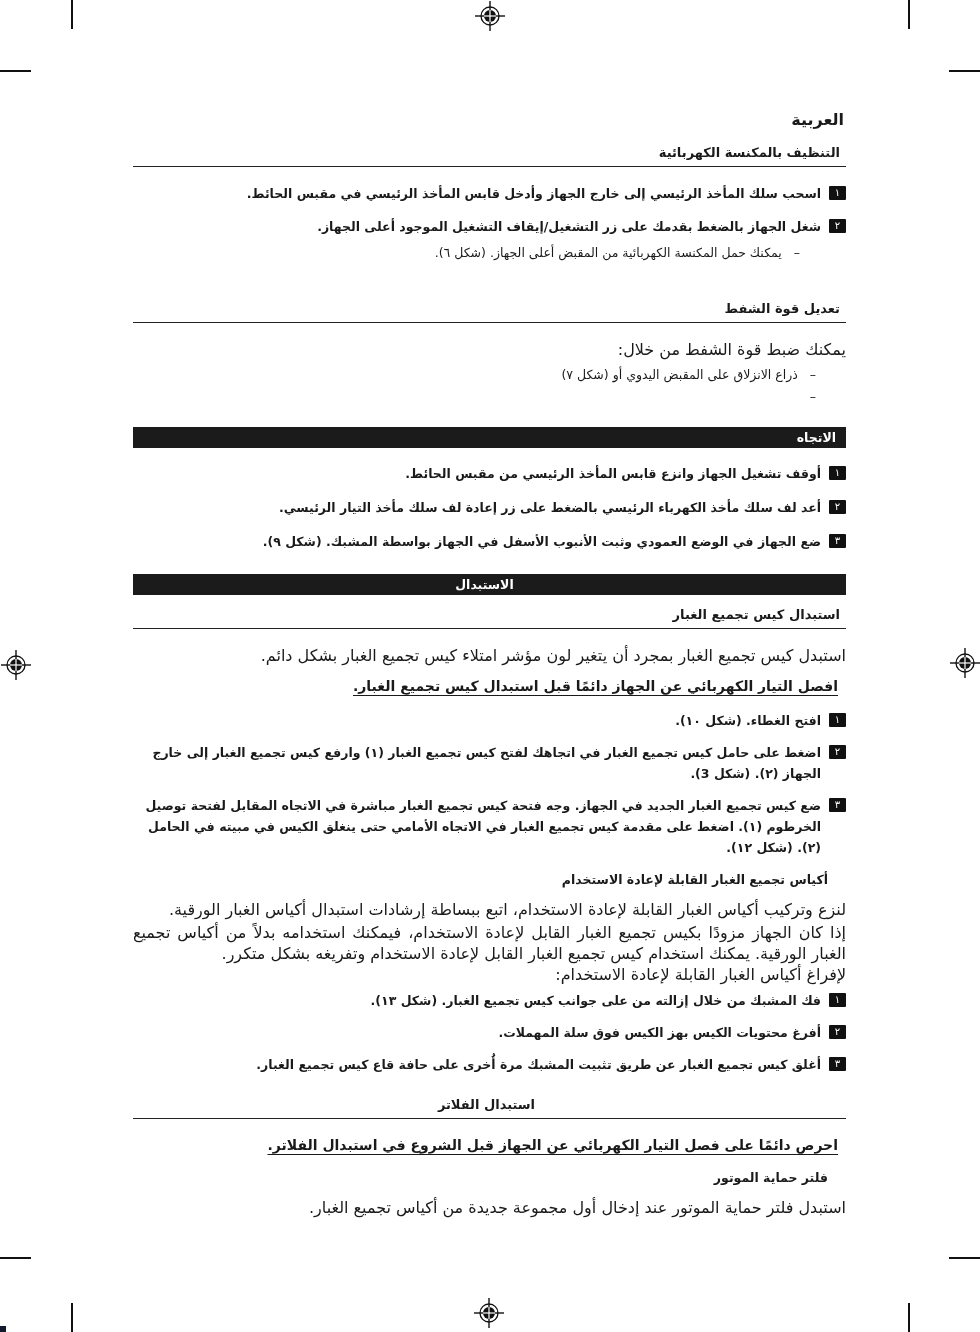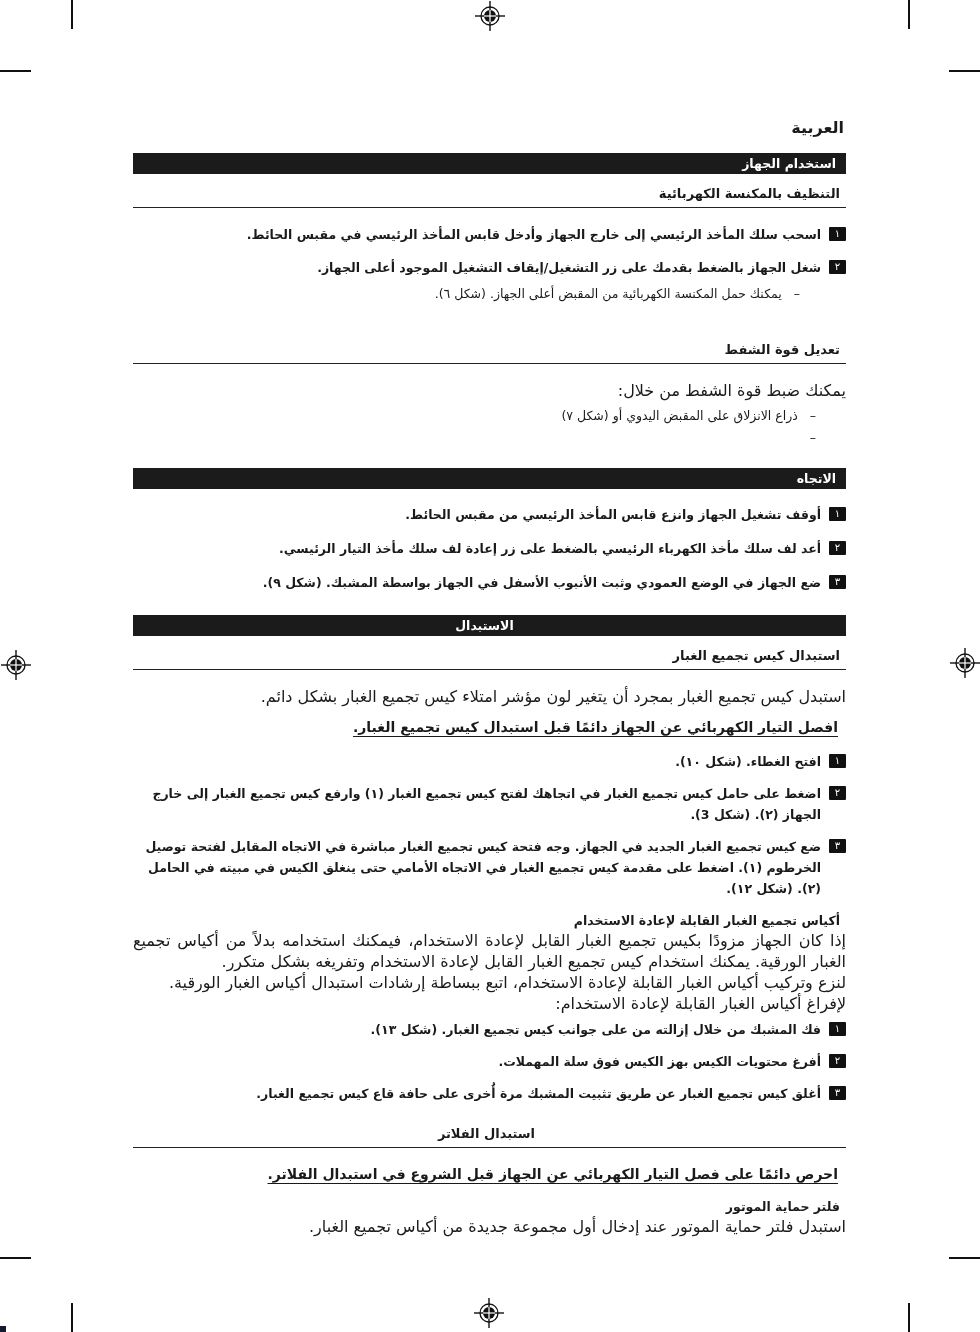--- a/index.html
+++ b/index.html
@@ -10,21 +10,21 @@
   }
   
   .crop{position:absolute;background:#111;}
   .crop.v{width:1.5px;height:29px;}
   .crop.h{height:1.5px;width:31px;}
   .corner-mark{position:absolute;left:0;bottom:0;width:6px;height:6px;background:#141a2e;}
   
   .reg{position:absolute;width:30px;height:30px;}
   
   .content{
-    position:absolute;left:133px;top:118px;width:713px;
+    position:absolute;left:133px;top:110px;width:713px;
     direction:rtl;text-align:right;
   }
   .lang-title{
     font-size:16px;font-weight:bold;margin:0 2px 16px 0;
   }
   .section-bar{
     background:#1b1b1b;color:#ffffff;height:21px;line-height:21px;
     font-size:12.5px;font-weight:bold;padding-right:10px;
   }
   .sub-title{
@@ -41,21 +41,21 @@
     font-size:12.5px;font-weight:bold;line-height:21px;margin-top:-1px;
   }
   .dash-row{display:flex;align-items:flex-start;font-size:12.5px;line-height:20px;}
   .dash-row .dash{flex:0 0 auto;margin-left:12px;}
   .body-text{font-size:16px;line-height:21px;margin:0;}
   .warning{
     font-size:14px;font-weight:bold;line-height:21px;
     text-decoration:underline;text-underline-offset:4px;
     text-decoration-thickness:1.3px;margin:8px;
   }
-  .minor-title{font-size:12.5px;font-weight:bold;margin:0;padding-right:6px;}
+  .minor-title{font-size:12.5px;font-weight:bold;margin:12px;padding-right:6px;}
   .justified{text-align:justify;}
   .mt26{margin-top:38px;} .mt22{margin-top:22px;text-align:center;} .mt20{margin-top:20px;}
   .mt17{margin-top:17px;} .mt16{margin-top:16px;} .mt14{margin-top:14px;}
   .mt12{margin-top:12px;} .mt10{margin-top:10px;} .mt6{margin-top:6px;}
   .mt5{margin-top:5px;} .mt2{margin-top:2px;} .mt0{margin-top:0;}
   .indent-note{margin-right:46px;}
   .indent-opt{margin-right:30px;}
 </style>
 </head>
 <body>
@@ -100,21 +100,20 @@
   <circle cx="15" cy="15" r="6" fill="#111"></circle>
   <line x1="15" y1="9" x2="15" y2="21" stroke="#fff" stroke-width="1.2"></line>
   <line x1="9" y1="15" x2="21" y2="15" stroke="#fff" stroke-width="1.2"></line>
   <circle cx="15" cy="15" r="9" fill="none" stroke="#111" stroke-width="1.3"></circle>
 </svg>
 
 <div class="content">
 
   <h1 class="lang-title">العربية</h1>
 
-  <div class="section-bar">استخدام الجهاز</div>
 
   <div class="sub-title mt12">التنظيف بالمكنسة الكهربائية</div>
 
   <div class="step mt17">
     <span class="badge">١</span>
     <span class="step-text">اسحب سلك المأخذ الرئيسي إلى خارج الجهاز وأدخل قابس المأخذ الرئيسي في مقبس الحائط.</span>
   </div>
   <div class="step">
     <span class="badge">٢</span>
     <span class="step-text">شغل الجهاز بالضغط بقدمك على زر التشغيل/إيقاف التشغيل الموجود أعلى الجهاز.</span>
@@ -164,22 +163,22 @@
   <div class="step mt12">
     <span class="badge">٢</span>
     <span class="step-text">اضغط على حامل كيس تجميع الغبار في اتجاهك لفتح كيس تجميع الغبار (١) وارفع كيس تجميع الغبار إلى خارج الجهاز (٢). (شكل 3).</span>
   </div>
   <div class="step mt12">
     <span class="badge">٣</span>
     <span class="step-text">ضع كيس تجميع الغبار الجديد في الجهاز. وجه فتحة كيس تجميع الغبار مباشرة في الاتجاه المقابل لفتحة توصيل الخرطوم (١). اضغط على مقدمة كيس تجميع الغبار في الاتجاه الأمامي حتى ينغلق الكيس في مبيته في الحامل (٢). (شكل ١٢).</span>
   </div>
 
   <h4 class="minor-title mt14">أكياس تجميع الغبار القابلة لإعادة الاستخدام</h4>
+  <p class="body-text mt0">لنزع وتركيب أكياس الغبار القابلة لإعادة الاستخدام، اتبع ببساطة إرشادات استبدال أكياس الغبار الورقية.</p>
   <p class="body-text justified mt2">إذا كان الجهاز مزودًا بكيس تجميع الغبار القابل لإعادة الاستخدام، فيمكنك استخدامه بدلاً من أكياس تجميع الغبار الورقية. يمكنك استخدام كيس تجميع الغبار القابل لإعادة الاستخدام وتفريغه بشكل متكرر.</p>
-  <p class="body-text mt0">لنزع وتركيب أكياس الغبار القابلة لإعادة الاستخدام، اتبع ببساطة إرشادات استبدال أكياس الغبار الورقية.</p>
   <p class="body-text mt0">لإفراغ أكياس الغبار القابلة لإعادة الاستخدام:</p>
 
   <div class="step mt6">
     <span class="badge">١</span>
     <span class="step-text">فك المشبك من خلال إزالته من على جوانب كيس تجميع الغبار. (شكل ١٣).</span>
   </div>
   <div class="step mt12">
     <span class="badge">٢</span>
     <span class="step-text">أفرغ محتويات الكيس بهز الكيس فوق سلة المهملات.</span>
   </div>

